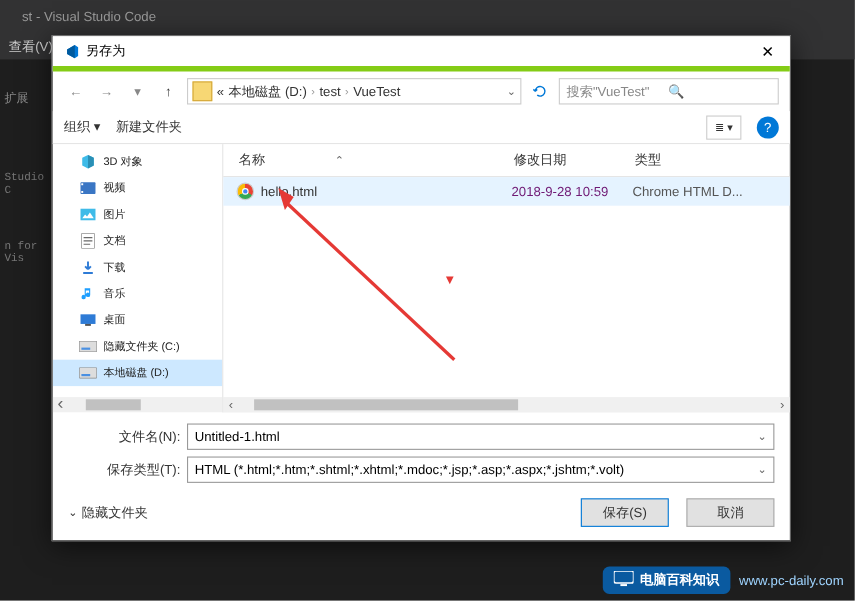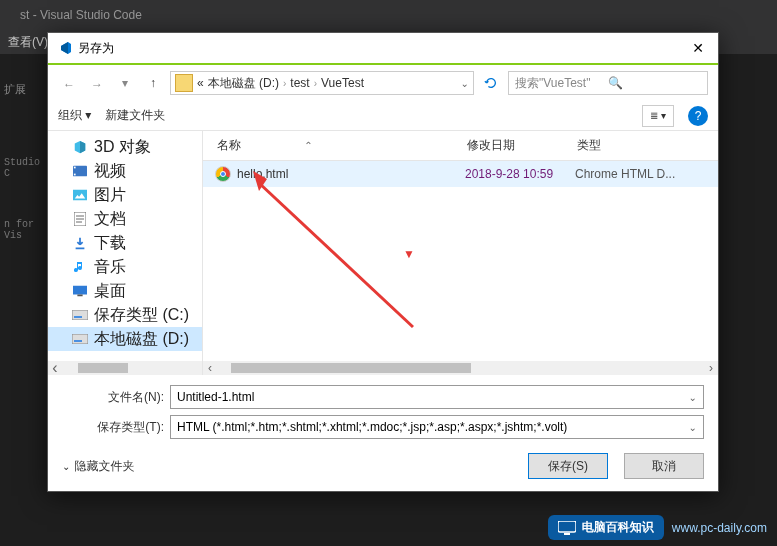--- a/index.html
+++ b/index.html
@@ -5,21 +5,21 @@
 * { margin: 0; padding: 0; box-sizing: border-box; font-family: "Microsoft YaHei", "Segoe UI", sans-serif; }
 body { width: 777px; height: 546px; background: #1e1e1e; color: #ccc; overflow: hidden; position: relative; }
 
 .vscode-title { height: 30px; display: flex; align-items: center; padding: 0 20px; background: #323233; font-size: 12px; color: #999; }
 .vscode-menu { height: 24px; display: flex; align-items: center; padding: 0 8px; background: #323233; font-size: 12px; color: #ccc; gap: 12px; }
 .vscode-menu span { cursor: default; }
 .vscode-side { position: absolute; left: 0; top: 78px; width: 44px; color: #888; font-size: 11px; padding: 4px; }
 .vscode-side .lbl { margin-top: 60px; font-size: 10px; color: #777; font-family: Liberation Mono, monospace; }
 
 .dialog { position: absolute; left: 47px; top: 32px; width: 672px; height: 460px; background: #fff; border: 1px solid #555; box-shadow: 0 4px 24px rgba(0,0,0,0.6); display: flex; flex-direction: column; }
-.dlg-title { height: 32px; display: flex; align-items: center; padding: 0 8px; background: #fff; color: #000; font-size: 12px; border-bottom: 2px solid #84cc16; }
+.dlg-title { height: 32px; display: flex; align-items: center; padding: 0 8px; background: #fff; color: #000; font-size: 12px; border-bottom: 5px solid #84cc16; }
 .dlg-title svg { margin-right: 6px; }
 .dlg-title .spacer { flex: 1; }
 .close-x { width: 24px; height: 24px; display: flex; align-items: center; justify-content: center; font-size: 14px; cursor: default; }
 
 .nav-row { height: 36px; display: flex; align-items: center; padding: 2px 10px; gap: 6px; font-size: 12px; color: #333; }
 .nav-btn { width: 22px; height: 22px; display: flex; align-items: center; justify-content: center; color: #888; }
 .nav-btn.enabled { color: #333; }
 .breadcrumb { flex: 1; border: 1px solid #ccc; height: 24px; display: flex; align-items: center; padding: 0 4px; gap: 4px; font-size: 12px; color: #333; background: #fff; }
 .breadcrumb .folder-icon { width: 18px; height: 18px; background: #f7d774; border: 1px solid #d4a83a; }
 .breadcrumb .sep { color: #999; font-size: 10px; }
@@ -28,21 +28,21 @@
 .search span { flex: 1; }
 .search .mag { color: #0078d7; }
 
 .toolbar-row { height: 30px; display: flex; align-items: center; padding: 0 10px; gap: 14px; font-size: 12px; border-bottom: 1px solid #e5e5e5; background: #fff; color: #333; }
 .toolbar-row .spacer { flex: 1; }
 .view-btn { width: 32px; height: 22px; border: 1px solid #ccc; display: flex; align-items: center; justify-content: center; font-size: 10px; }
 .help-btn { width: 20px; height: 20px; border-radius: 50%; background: #0078d7; color: #fff; display: flex; align-items: center; justify-content: center; font-size: 12px; }
 
 .body-row { flex: 1; display: flex; min-height: 0; }
 .tree { width: 155px; border-right: 1px solid #e5e5e5; padding: 4px 0; overflow: hidden; position: relative; }
-.tree-item { display: flex; align-items: center; height: 24px; padding-left: 24px; font-size: 16px; color: #222; gap: 6px; }
+.tree-item { display: flex; align-items: center; height: 24px; padding-left: 24px; font-size: 10px; color: #222; gap: 6px; }
 .tree-item.sel { background: #cde8ff; }
 .tree-item .ico { width: 16px; height: 14px; flex-shrink: 0; display: flex; align-items: center; justify-content: center; }
 .tree-scroll { position: absolute; bottom: 0; left: 0; right: 0; height: 14px; background: #f0f0f0; display: flex; align-items: center; }
 .tree-scroll .thumb { width: 50px; height: 10px; background: #c1c1c1; margin-left: 16px; }
 
 .file-area { flex: 1; display: flex; flex-direction: column; font-size: 12px; color: #333; }
 .columns { height: 30px; display: flex; align-items: center; border-bottom: 1px solid #e5e5e5; padding-left: 14px; }
 .col-name { width: 250px; }
 .col-date { width: 110px; }
 .col-type { flex: 1; }
@@ -63,21 +63,21 @@
 .form-row label { width: 108px; text-align: right; padding-right: 6px; }
 .form-row .field { flex: 1; border: 1px solid #999; height: 24px; display: flex; align-items: center; padding: 0 6px; background: #fff; color: #000; }
 .form-row .field .dd { margin-left: auto; color: #666; font-size: 10px; }
 .actions { display: flex; align-items: center; margin-top: 14px; }
 .expand { display: flex; align-items: center; gap: 4px; }
 .actions .spacer { flex: 1; }
 .btn { width: 80px; height: 26px; border: 1px solid #aaa; background: #e1e1e1; display: flex; align-items: center; justify-content: center; margin-left: 16px; }
 .btn.primary { border: 1px solid #0078d7; }
 
 .watermark { position: absolute; right: 10px; bottom: 6px; display: flex; align-items: center; gap: 8px; font-size: 12px; color: #6cf; }
-.wm-badge { background: #0a5aa0; color: #fff; padding: 4px 10px; border-radius: 6px; font-weight: bold; display: flex; align-items: center; gap: 6px; }
+.wm-badge { background: #0a5aa0; color: #fff; padding: 4px 10px; border-radius: 6px; font-weight: bold; display: flex; align-items: flex-start; gap: 6px; }
 .wm-url { color: #9fd4ff; }
 </style>
 </head>
 <body>
 
 <div class="vscode-title">
   <span>st - Visual Studio Code</span>
 </div>
 <div class="vscode-menu">
   <span>查看(V)</span>
@@ -202,21 +202,21 @@
           </span>
           <span>桌面</span>
         </div>
       <div class="tree-item">
           <span class="ico">
             <svg width="16" height="10" viewBox="0 0 16 10">
               <rect width="16" height="10" rx="1" fill="#ddd" stroke="#888"></rect>
               <rect x="2" y="6" width="8" height="2" fill="#4a90e2"></rect>
             </svg>
           </span>
-          <span>保存类型 (C:)</span>
+          <span>隐藏文件夹 (C:)</span>
         </div>
       <div class="tree-item sel">
           <span class="ico">
             <svg width="16" height="10" viewBox="0 0 16 10">
               <rect width="16" height="10" rx="1" fill="#ddd" stroke="#888"></rect>
               <rect x="2" y="6" width="8" height="2" fill="#4a90e2"></rect>
             </svg>
           </span>
           <span>本地磁盘 (D:)</span>
         </div>

